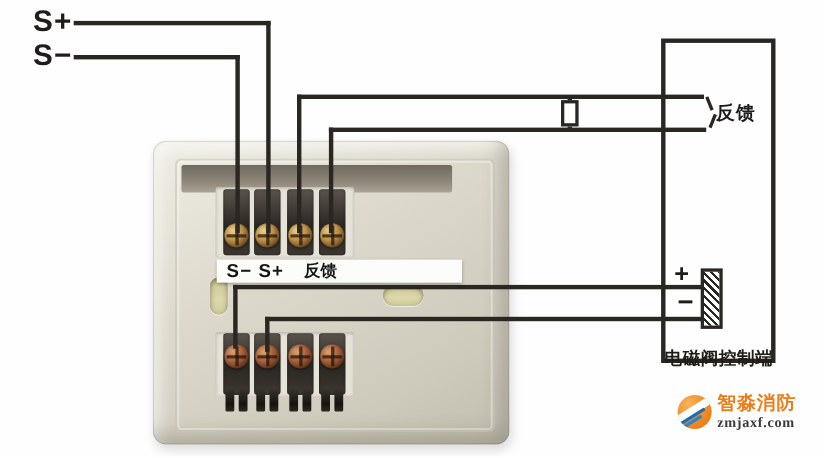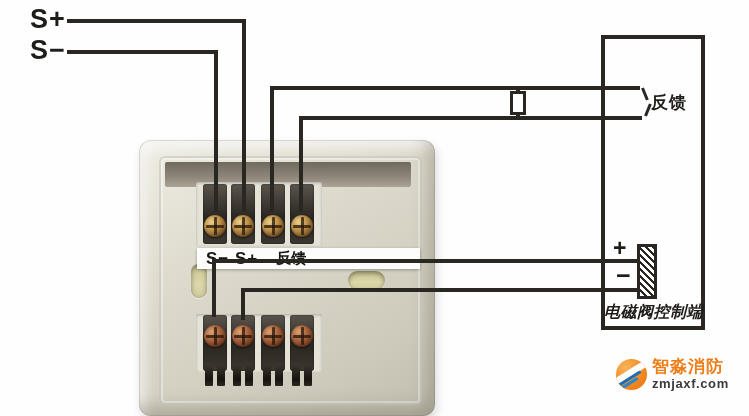--- a/index.html
+++ b/index.html
@@ -41,25 +41,25 @@
   #lbl-resistor{left:474px;top:125px;width:110px;text-align:center;font-size:16px;letter-spacing:0.5px;}
 
   
   #right-box{position:absolute;left:601px;top:35px;width:104px;height:295px;border:4px solid #2a2723;
     box-sizing:border-box;background:transparent;z-index:5;}
   #lbl-plus{left:613px;top:235px;font-size:23px;font-weight:bold;}
   #lbl-minus{left:616px;top:261px;font-size:25px;font-weight:bold;}
   #solenoid{position:absolute;left:637px;top:244px;width:20px;height:55px;border:3px solid #2a2723;
     box-sizing:border-box;z-index:6;
     background:repeating-linear-gradient(45deg,#ffffff 0 3px,#2a2723 3px 5px);}
-  #lbl-solenoid{left:604px;top:302px;font-size:16px;font-weight:bold;white-space:nowrap;letter-spacing:0.5px;font-style:italic;}
+  #lbl-solenoid{left:604px;top:316px;font-size:16px;font-weight:bold;white-space:nowrap;letter-spacing:0.5px;}
 
   
   #module{
-    position:absolute;left:139px;top:140px;width:296px;height:276px;border-radius:12px;z-index:1;
+    position:absolute;left:139px;top:128px;width:324px;height:276px;border-radius:12px;z-index:1;
     background:linear-gradient(150deg,#efede4 0%,#dcd8cb 40%,#cdc9bb 78%,#c0bcae 100%);
     box-shadow:inset 0 0 0 1px rgba(0,0,0,0.10),
                inset -7px -9px 16px rgba(104,99,86,0.35),
                inset 6px 7px 12px rgba(255,255,255,0.75),
                2px 5px 10px rgba(0,0,0,0.14);
   }
   #module-frame{position:absolute;left:20px;top:16px;right:13px;bottom:11px;border-radius:6px;
     box-shadow:inset 0 0 0 2px rgba(150,145,130,0.30), inset 0 0 0 4px rgba(255,255,255,0.35);}
   #top-recess{position:absolute;left:26px;top:22px;width:246px;height:25px;border-radius:2px;
     background:linear-gradient(180deg,#6e6必a5f,#6f695f 10%,#8d8679 60%,#aaa396 100%);
@@ -106,21 +106,21 @@
   #logo-icon{position:relative;width:31px;height:31px;border-radius:50%;overflow:hidden;
     background:radial-gradient(circle at 32% 28%,#f9b35a 0%,#f08a22 55%,#e96f0e 100%);}
   #logo-icon .swoosh{position:absolute;left:-2px;top:10px;width:34px;height:7px;background:#ffffff;
     border-radius:4px;transform:rotate(-32deg);}
   #logo-icon .arc1{position:absolute;left:-3px;top:19px;width:30px;height:3px;background:#1d6db3;
     border-radius:2px;transform:rotate(-32deg);}
   #logo-icon .arc2{position:absolute;left:-4px;top:25px;width:28px;height:3px;background:#2f85c9;
     border-radius:2px;transform:rotate(-32deg);}
   #logo-text{margin-left:5px;display:flex;flex-direction:column;line-height:1;justify-content:center;}
   #logo-brand{font-size:17px;font-weight:bold;color:#ee7d18;letter-spacing:1px;}
-  #logo-site{font-size:13px;font-weight:bold;color:#3b3b3b;letter-spacing:0.6px;margin-top:2px;}
+  #logo-site{font-size:13px;font-weight:bold;color:#3b3b3b;letter-spacing:0.6px;margin-top:2px;font-family:Liberation Serif, serif;}
 </style>
 </head>
 <body>
 
 <div id="stage">
 
   <div id="module">
     <div id="module-frame"></div>
     <div id="top-recess"></div>
 

